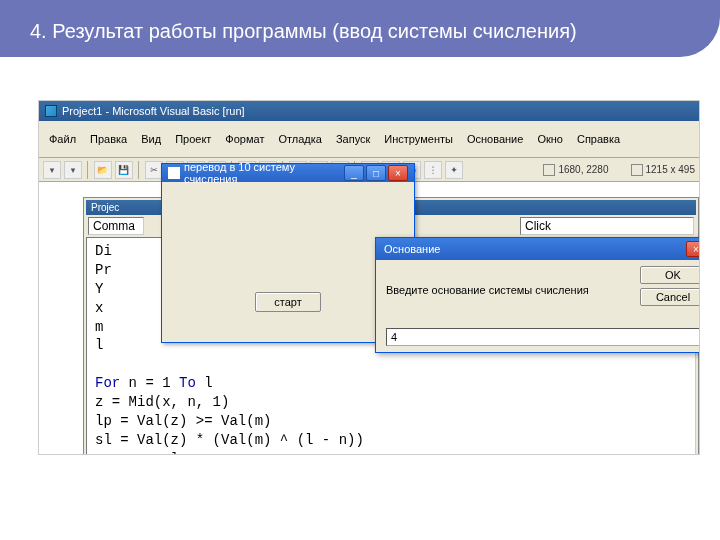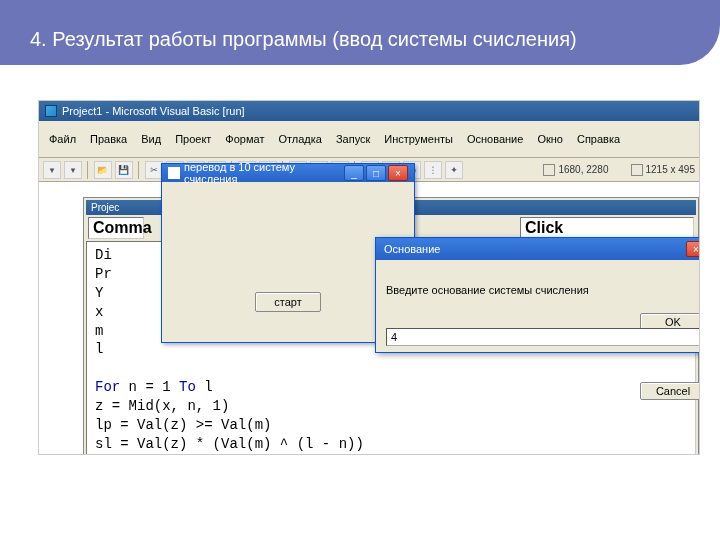--- a/index.html
+++ b/index.html
@@ -1,18 +1,18 @@
 <!DOCTYPE html>
 <html><head>
 <meta charset="utf-8">
 <style>
   * { box-sizing: border-box; margin: 0; padding: 0; }
   body { width: 720px; height: 540px; background: #fff; font-family: Arial, sans-serif; position: relative; overflow: hidden; }
   
-  .slide-header { background: #6b75b8; color: #fff; padding: 28px 30px 14px; border-radius: 0 0 40px 0; font-size: 20px; }
+  .slide-header { background: #6b75b8; color: #fff; padding: 20px 30px 14px; border-radius: 0 0 40px 0; font-size: 20px; }
   
   .screenshot-area { position: absolute; top: 100px; left: 38px; width: 662px; height: 355px; border: 1px solid #ccc; overflow: hidden; background: #fff; }
   
   
   .vb-titlebar { background: linear-gradient(#3b6ea5, #2a5a95); color: #fff; font-size: 11px; padding: 3px 6px; display: flex; align-items: center; height: 20px; }
   .vb-titlebar-icon { width: 12px; height: 12px; background: linear-gradient(135deg,#4ad,#28c); margin-right: 5px; border: 1px solid #047; }
   
   
   .vb-menu { background: #ece9d8; font-size: 11px; padding: 10px 4px; display: flex; gap: 2px; border-bottom: 1px solid #aca899; }
   .vb-menu span { padding: 2px 6px; }
@@ -21,21 +21,21 @@
   .vb-toolbar { background: #ece9d8; font-size: 10px; padding: 2px 4px; display: flex; gap: 3px; align-items: center; border-bottom: 1px solid #aca899; height: 24px; }
   .tb-btn { width: 18px; height: 18px; border: 1px solid #ccc; background: #f0f0f0; display: flex; align-items: center; justify-content: center; font-size: 9px; color: #555; }
   .tb-sep { width: 2px; height: 18px; border-left: 1px solid #aca899; margin: 0 2px; }
   .tb-coords { margin-left: auto; font-size: 10px; color: #333; display: flex; gap: 3px; align-items: center; }
   .coord-icon { width: 12px; height: 12px; border: 1px solid #888; display: inline-block; }
   
   
   .code-panel { background: #ece9d8; padding: 2px; margin-top: 6px; border: 1px solid #888; }
   .code-panel-title { background: linear-gradient(#3b6ea5, #2a5a95); color: #fff; font-size: 10px; padding: 2px 5px; }
   .combo-row { display: flex; gap: 2px; background: #ece9d8; padding: 2px; }
-  .combo { background: #fff; border: 1px inset #ccc; font-size: 16px; padding: 1px 4px; font-weight: bold; }
+  .combo { background: #fff; border: 1px inset #ccc; font-size: 12px; padding: 1px 4px; }
   .code-body { background: #fff; border: 1px inset #ccc; padding: 4px 8px; font-family: "Courier New", monospace; font-size: 14px; line-height: 1.35; white-space: pre; overflow: hidden; }
   .kw { color: #0000a0; }
   
   
   .run-win { position: absolute; top: 62px; left: 122px; width: 254px; height: 180px; background: #ece9d8; border: 1px solid #0054e3; box-shadow: 2px 2px 4px rgba(0,0,0,0.3); }
   .win-title { background: linear-gradient(#3c7ee0, #2862c7); color: #fff; font-size: 11px; padding: 4px 6px; display: flex; align-items: center; height: 18px; }
   .win-title-icon { width: 12px; height: 12px; background: #fff; margin-right: 4px; }
   .win-title-text { flex: 1; }
   .win-ctrls { display: flex; gap: 2px; }
   .wctrl { width: 20px; height: 16px; background: linear-gradient(#6aa3f5,#3b7de0); border: 1px solid #1d4fa3; color: #fff; font-size: 10px; display: flex; align-items: center; justify-content: center; border-radius: 2px; }
@@ -43,21 +43,21 @@
   .form-body { background: #ece9d8; height: calc(100% - 22px); display: flex; align-items: flex-end; justify-content: center; padding-bottom: 26px; }
   .start-btn { padding: 3px 18px; font-size: 11px; background: #ece9d8; border: 1px solid #888; border-radius: 2px; box-shadow: 1px 1px 0 #fff inset; }
   
   
   .dialog { position: absolute; top: 136px; left: 336px; width: 340px; height: 116px; background: #ece9d8; border: 1px solid #0054e3; box-shadow: 2px 2px 6px rgba(0,0,0,0.35); }
   .dlg-title { background: linear-gradient(#3c7ee0, #2862c7); color: #fff; font-size: 11px; padding: 4px 8px; display: flex; align-items: center; height: 22px; }
   .dlg-title .win-ctrls { margin-left: auto; }
   .dlg-body { padding: 24px 10px; font-size: 11px; position: relative; height: calc(100% - 22px); }
   .dlg-prompt { margin-bottom: 8px; }
   .dlg-buttons { position: absolute; top: 6px; right: 8px; display: flex; flex-direction: column; gap: 4px; }
-  .dlg-btn { width: 66px; padding: 2px 0; font-size: 11px; background: #ece9d8; border: 1px solid #888; border-radius: 2px; box-shadow: 1px 1px 0 #fff inset; text-align: center; margin-top: 47px; }
+  .dlg-btn { width: 66px; padding: 2px 0; font-size: 11px; background: #ece9d8; border: 1px solid #888; border-radius: 2px; box-shadow: 1px 1px 0 #fff inset; text-align: center; }
   .dlg-input { position: absolute; bottom: 6px; left: 10px; right: 10px; height: 18px; background: #fff; border: 1px inset #aaa; font-size: 11px; padding: 1px 4px; font-family: Arial; }
 </style>
 </head>
 <body>
 
 <div class="slide-header">
   <span>4. Результат работы программы (ввод системы счисления)</span>
 </div>
 
 <div class="screenshot-area">

